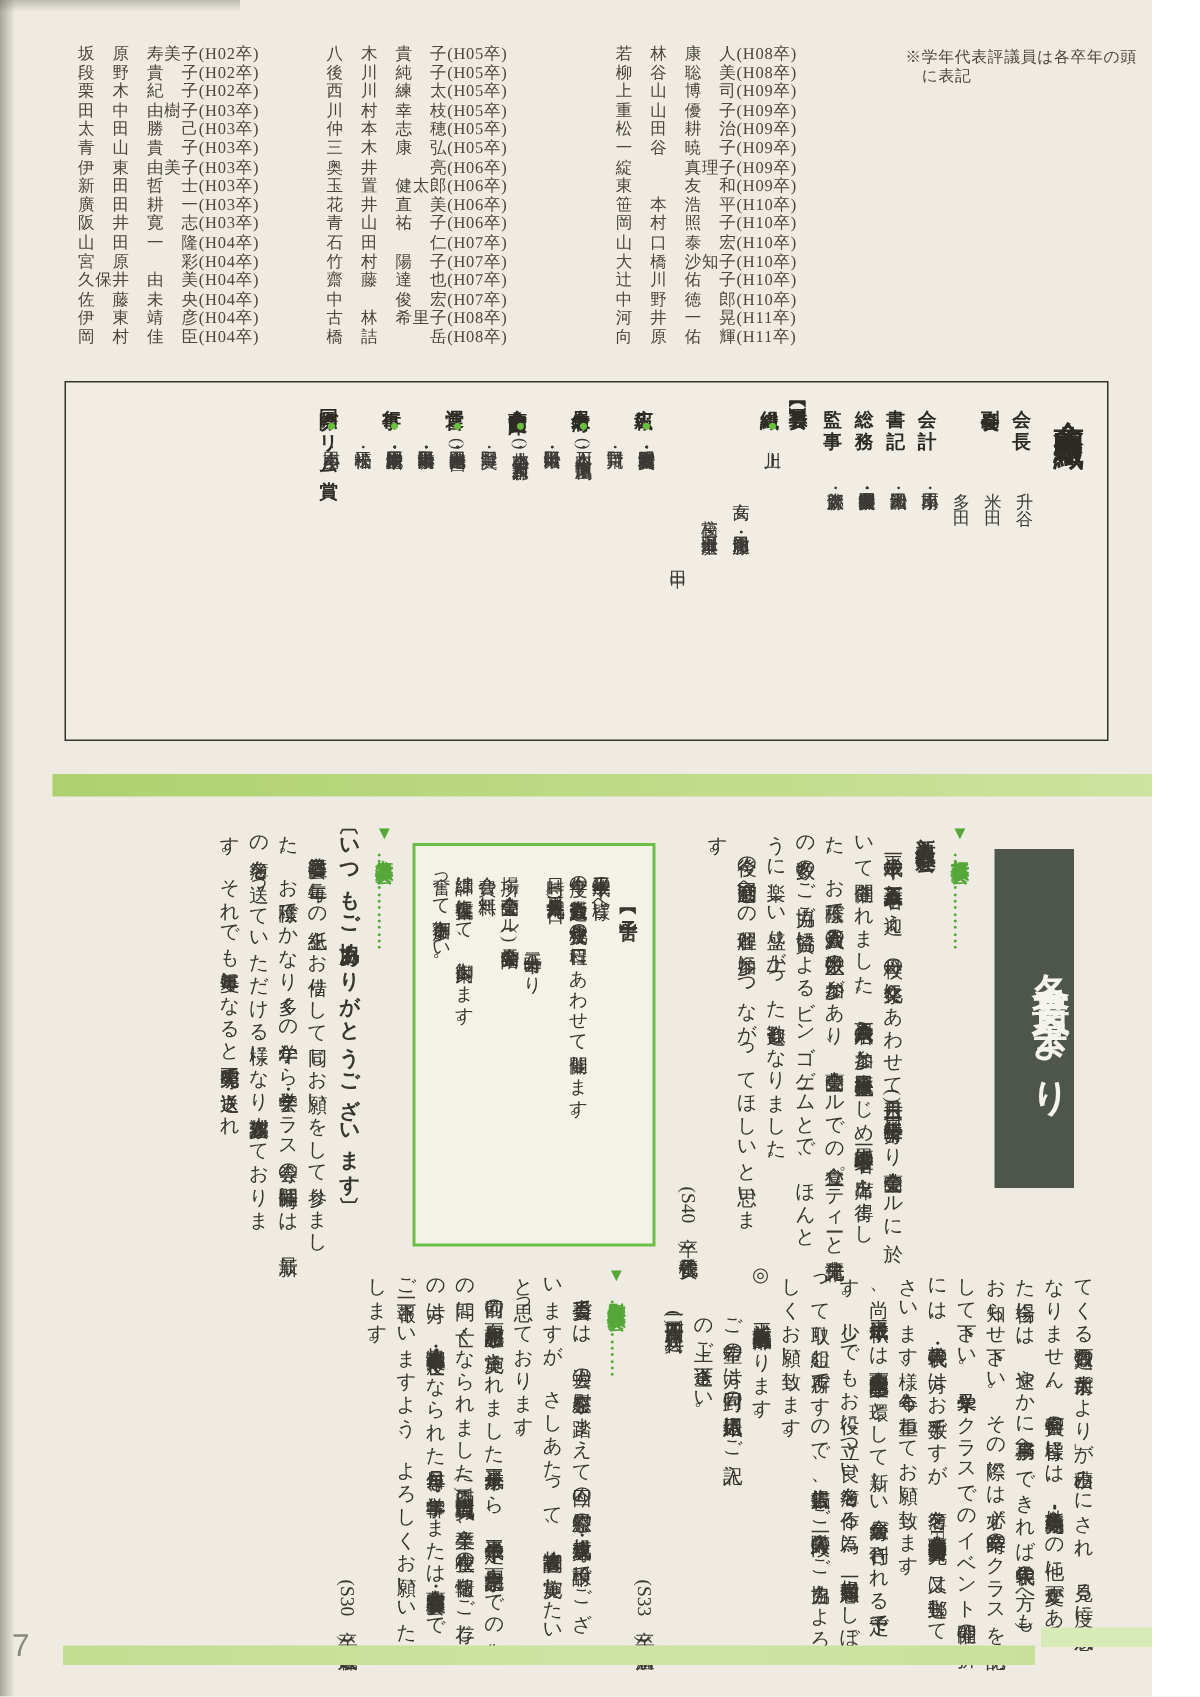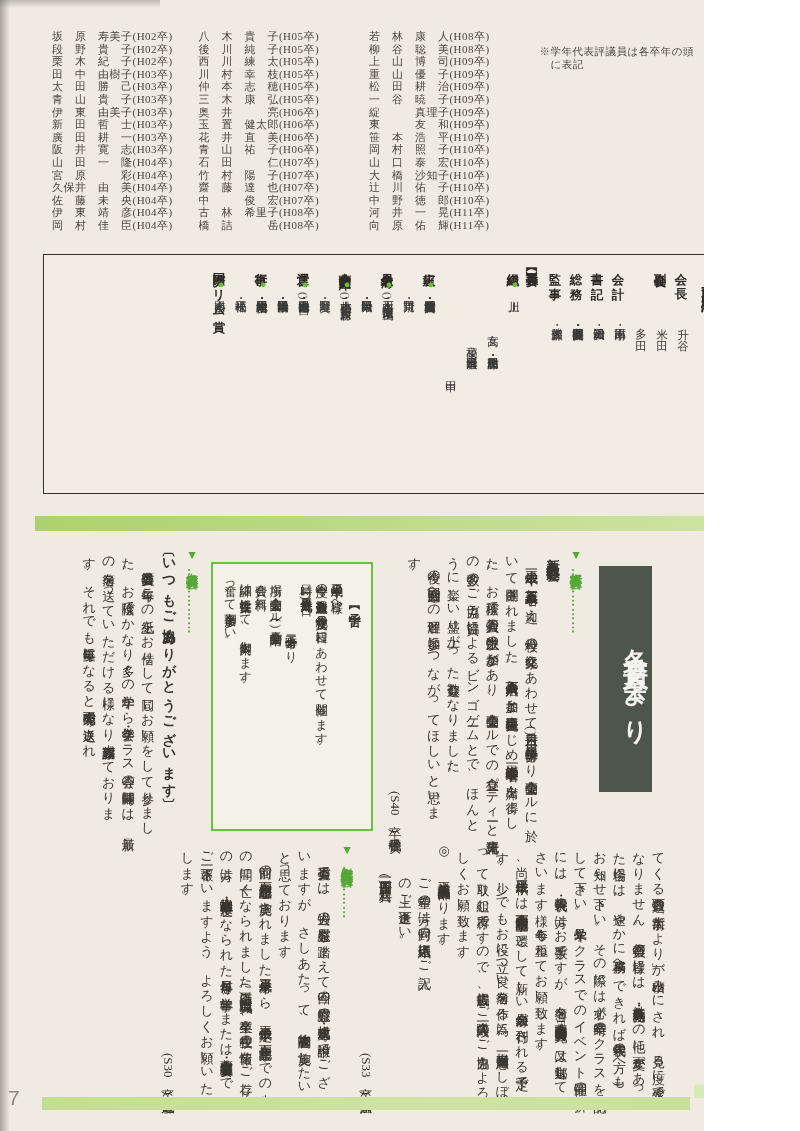--- a/index.html
+++ b/index.html
@@ -1,30 +1,30 @@
 <!DOCTYPE html>
 <html><head>
 <meta charset="utf-8">
 <style>
   html,body{margin:0;padding:0;}
   body{font-family:"Liberation Serif","DejaVu Serif",serif;}
-  #page{position:relative;width:704px;height:1131px;background:#efebe2;overflow:hidden;color:#3c3a36;}
+  #page{position:relative;width:768px;height:1131px;background:#efebe2;overflow:hidden;color:#3c3a36;}
   #page::before{content:"";position:absolute;left:0;top:0;bottom:0;width:10px;
     background:linear-gradient(90deg,rgba(98,96,88,.5),rgba(98,96,88,0));z-index:5;pointer-events:none;}
   #page::after{content:"";position:absolute;left:0;top:0;width:160px;height:8px;
     background:linear-gradient(180deg,rgba(98,96,88,.35),rgba(98,96,88,0));z-index:5;pointer-events:none;}
 
   
   .roster{position:absolute;top:30px;left:52px;right:10px;display:flex;}
   .roster-col{width:198px;}
   .roster-col.c1{width:170px;}
   .roster-col.c4{flex:1;}
   .roster-col p{margin:0;font-size:11px;line-height:12.6px;letter-spacing:.5px;color:#4a463f;white-space:pre;}
   .roster-note p{margin:0;font-size:10.5px;line-height:13px;color:#4a463f;white-space:pre;}
-  .roster-note{margin-top:15px;}
+  .roster-note{margin-top:2px;}
 
   
   .orgbox{position:absolute;top:254px;left:43px;width:696px;height:240px;border:1.6px solid #35322c;
     background:rgba(255,255,255,.12);box-sizing:border-box;}
   .org-inner{position:absolute;inset:0;display:flex;flex-direction:row-reverse;padding:0 6px;}
   .org-title{writing-mode:vertical-rl;text-orientation:mixed;font-size:20px;font-weight:bold;
     letter-spacing:3px;color:#2e2b26;margin:10px 6px 0 10px;}
   .vc{position:relative;width:21px;height:100%;}
   .vc span{position:absolute;right:0;writing-mode:vertical-rl;text-orientation:mixed;white-space:pre;}
   .lab{top:8px;font-size:12.5px;font-weight:bold;color:#2e2b26;letter-spacing:1px;}

